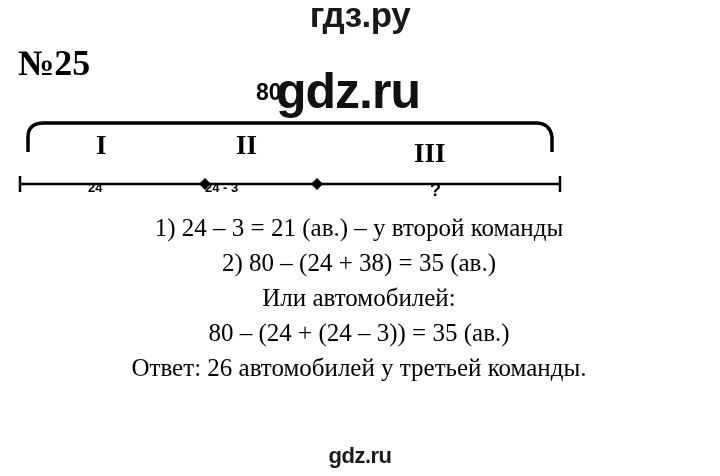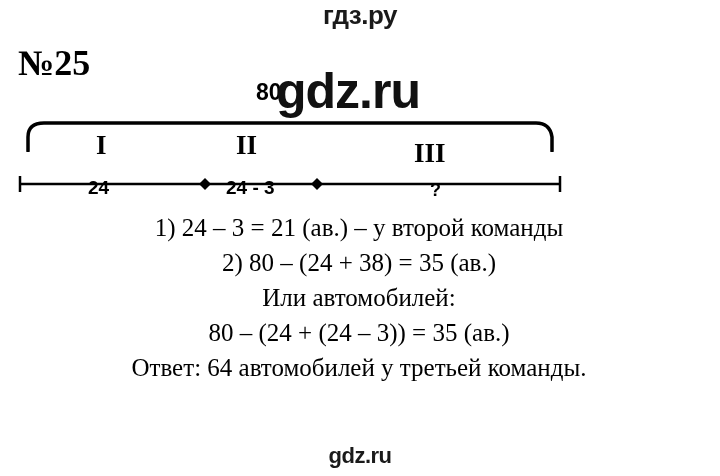--- a/index.html
+++ b/index.html
@@ -21,21 +21,21 @@
   }
   
   .top-logo {
     position: absolute;
     top: 0px;
     left: 302px;
     width: 116px;
     height: 30px;
     font-family: "Liberation Sans", sans-serif;
     font-weight: bold;
-    font-size: 26px;
+    font-size: 35px;
     line-height: 30px;
     letter-spacing: -0.5px;
     color: #1a1a1a;
     text-align: center;
   }
   .bottom-logo {
     position: absolute;
     top: 443px;
     left: 306px;
     width: 108px;
@@ -111,25 +111,25 @@
     line-height: 30px;
   }
   .seg-I   { top: 52px; left: 82px; }
   .seg-II  { top: 52px; left: 222px; }
   .seg-III { top: 36px; left: 400px; margin-top: 24px; }
 
   .val-label {
     position: absolute;
     font-family: "Liberation Sans", sans-serif;
     font-weight: bold;
-    font-size: 19px;
+    font-size: 13px;
     line-height: 22px;
   }
   .val-1 { top: 99px; left: 74px; }
-  .val-2 { top: 99px; left: 212px; }
+  .val-2 { top: 99px; left: 191px; }
   .val-3 { top: 101px; left: 416px; font-size: 18px; }
 
   
   .solution {
     position: absolute;
     top: 212px;
     left: 14px;
     width: 690px;
   }
   .line {
@@ -174,18 +174,18 @@
     <div class="val-label val-3">?</div>
   </div>
 
   <div class="center-watermark">gdz.ru</div>
 
   <div class="solution">
     <div class="line">1) 24 – 3 = 21 (ав.) – у второй команды</div>
     <div class="line">2) 80 – (24 + 38) = 35 (ав.)</div>
     <div class="line">Или автомобилей:</div>
     <div class="line">80 – (24 + (24 – 3)) = 35 (ав.)</div>
-    <div class="line">Ответ: 64 автомобилей у третьей команды.</div>
+    <div class="line">Ответ: 26 автомобилей у третьей команды.</div>
   </div>
 
   <div class="bottom-logo">gdz.ru</div>
 
 </div>
 
 </body></html>

